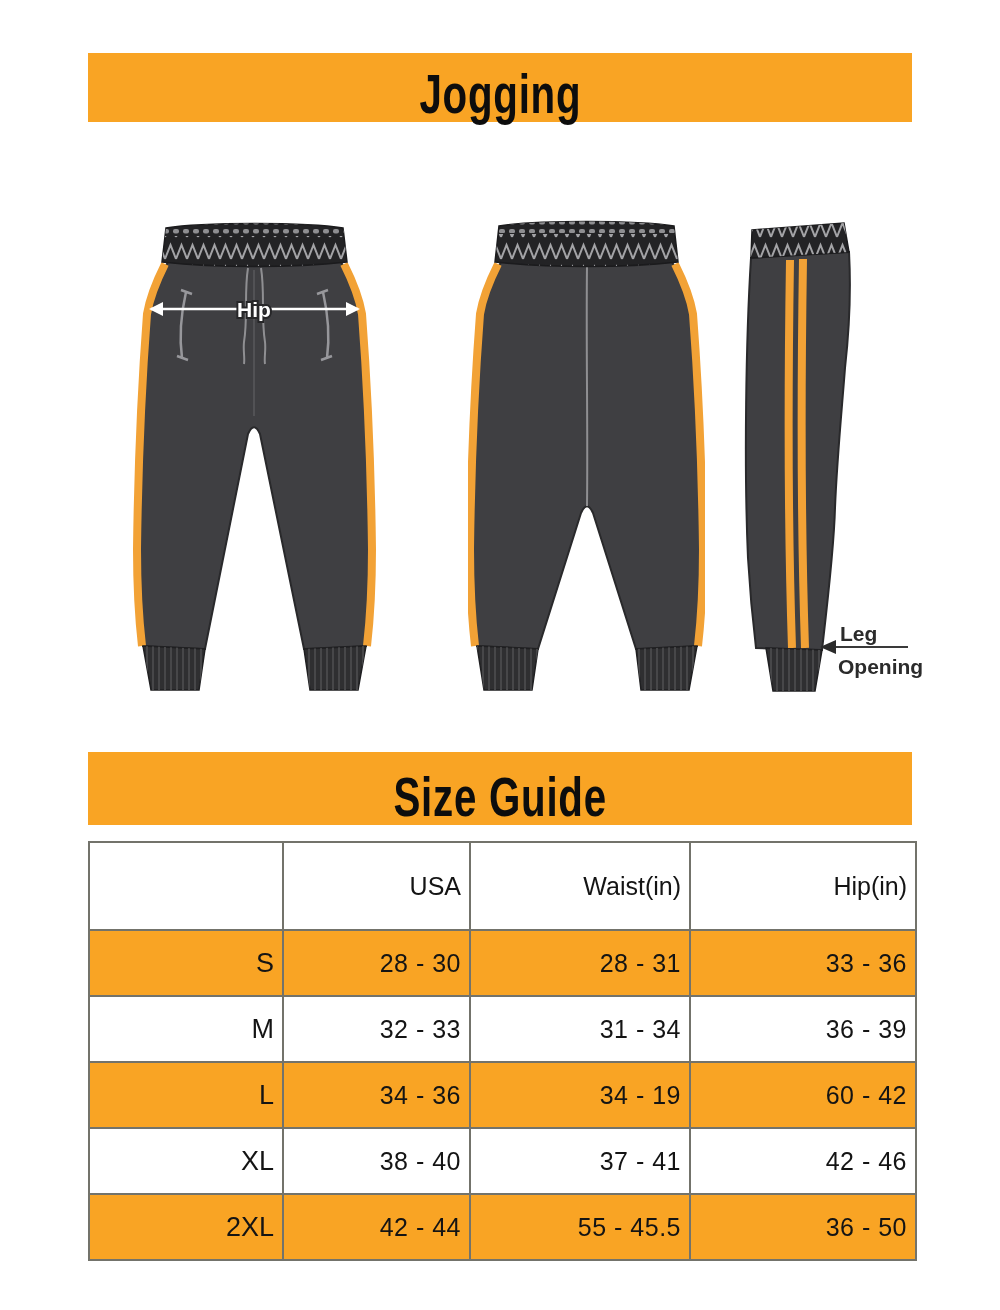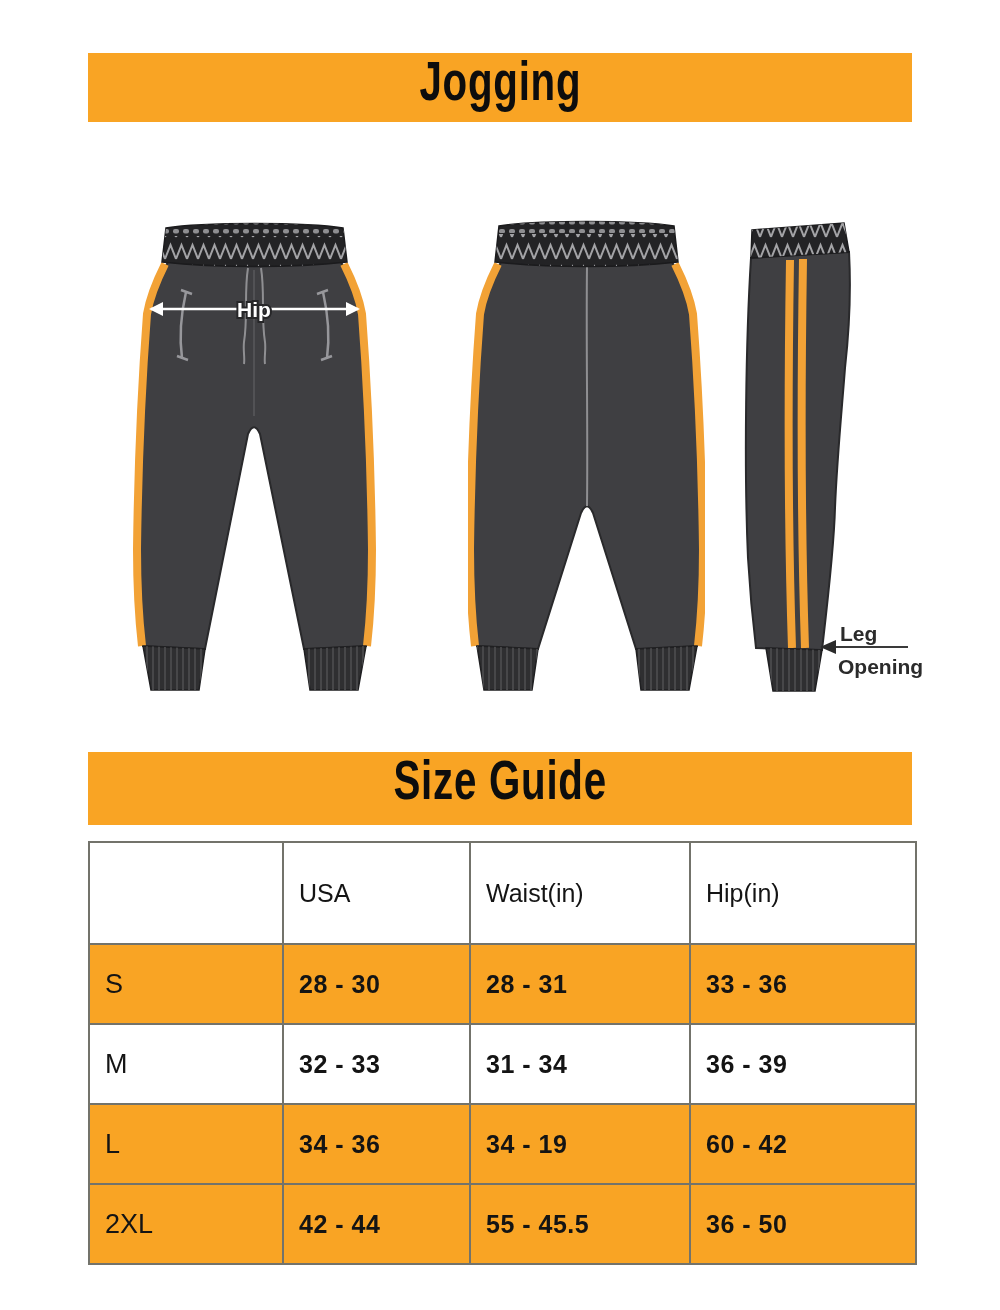--- a/index.html
+++ b/index.html
@@ -12,21 +12,21 @@
     --stripe-orange:#F2A236;
     --stitch-gray:#A3A3A6;
   }
   html,body{margin:0;padding:0;background:#ffffff;}
   #page{
     position:relative;width:1000px;height:1310px;background:#ffffff;
     overflow:hidden;font-family:"Liberation Sans",sans-serif;color:var(--text-dark);
   }
   .banner{
     position:absolute;left:88px;width:824px;background:var(--accent);
-    display:flex;align-items:flex-start;justify-content:center;
+    display:flex;align-items:flex-end;justify-content:center;
   }
   .banner-jogging{top:53px;height:69px;}
   .banner-size-guide{top:752px;height:73px;}
   .banner-text{
     display:inline-block;transform:scaleX(0.72);transform-origin:center;
     font-weight:700;font-size:56px;letter-spacing:1px;color:#0d0d0d;line-height:1;
     font-family:"Liberation Sans",sans-serif;
   }
   .pants-svg{position:absolute;top:218px;height:475px;}
   #pants-front{left:132px;width:245px;}
@@ -48,28 +48,28 @@
   }
   .anno-text{fill:#2B2B2B;font-family:"Liberation Sans",sans-serif;font-weight:700;font-size:21px;}
   .anno-line{stroke:#3A3A3A;stroke-width:2;}
   .anno-head{fill:#2B2B2B;}
 
   #size-table{
     position:absolute;left:88px;top:841px;width:827px;
     border-collapse:collapse;table-layout:fixed;
   }
   #size-table td{
-    border:2px solid var(--table-border);text-align:left;vertical-align:middle;
-    background:#ffffff;padding:15px;
+    border:2px solid var(--table-border);text-align:right;vertical-align:middle;
+    background:#ffffff;padding:8px;
   }
   #size-table tr.head td{height:70px;font-size:25px;font-weight:400;}
   #size-table tr.data td{height:48px;}
   #size-table tr.orange td{background:var(--accent);}
   .cell-size{font-size:27px;font-weight:400;}
-  .cell-val{font-size:25px;font-weight:700;letter-spacing:0.5px;}
+  .cell-val{font-size:25px;font-weight:400;letter-spacing:0.5px;}
 </style>
 </head>
 <body>
 
 <div id="page">
 
   <div class="banner banner-jogging">
     <span class="banner-text">Jogging</span>
   </div>
 
@@ -232,20 +232,26 @@
       <td class="cell-val">32 - 33</td>
       <td class="cell-val">31 - 34</td>
       <td class="cell-val">36 - 39</td>
     </tr>
     <tr class="data orange">
       <td class="cell-size">L</td>
       <td class="cell-val">34 - 36</td>
       <td class="cell-val">34 - 19</td>
       <td class="cell-val">60 - 42</td>
     </tr>
+    <tr class="data">
+      <td class="cell-size">XL</td>
+      <td class="cell-val">38 - 40</td>
+      <td class="cell-val">37 - 41</td>
+      <td class="cell-val">42 - 46</td>
+    </tr>
     <tr class="data orange">
       <td class="cell-size">2XL</td>
       <td class="cell-val">42 - 44</td>
       <td class="cell-val">55 - 45.5</td>
       <td class="cell-val">36 - 50</td>
     </tr>
   </tbody>
     </table>
 
 </div>

